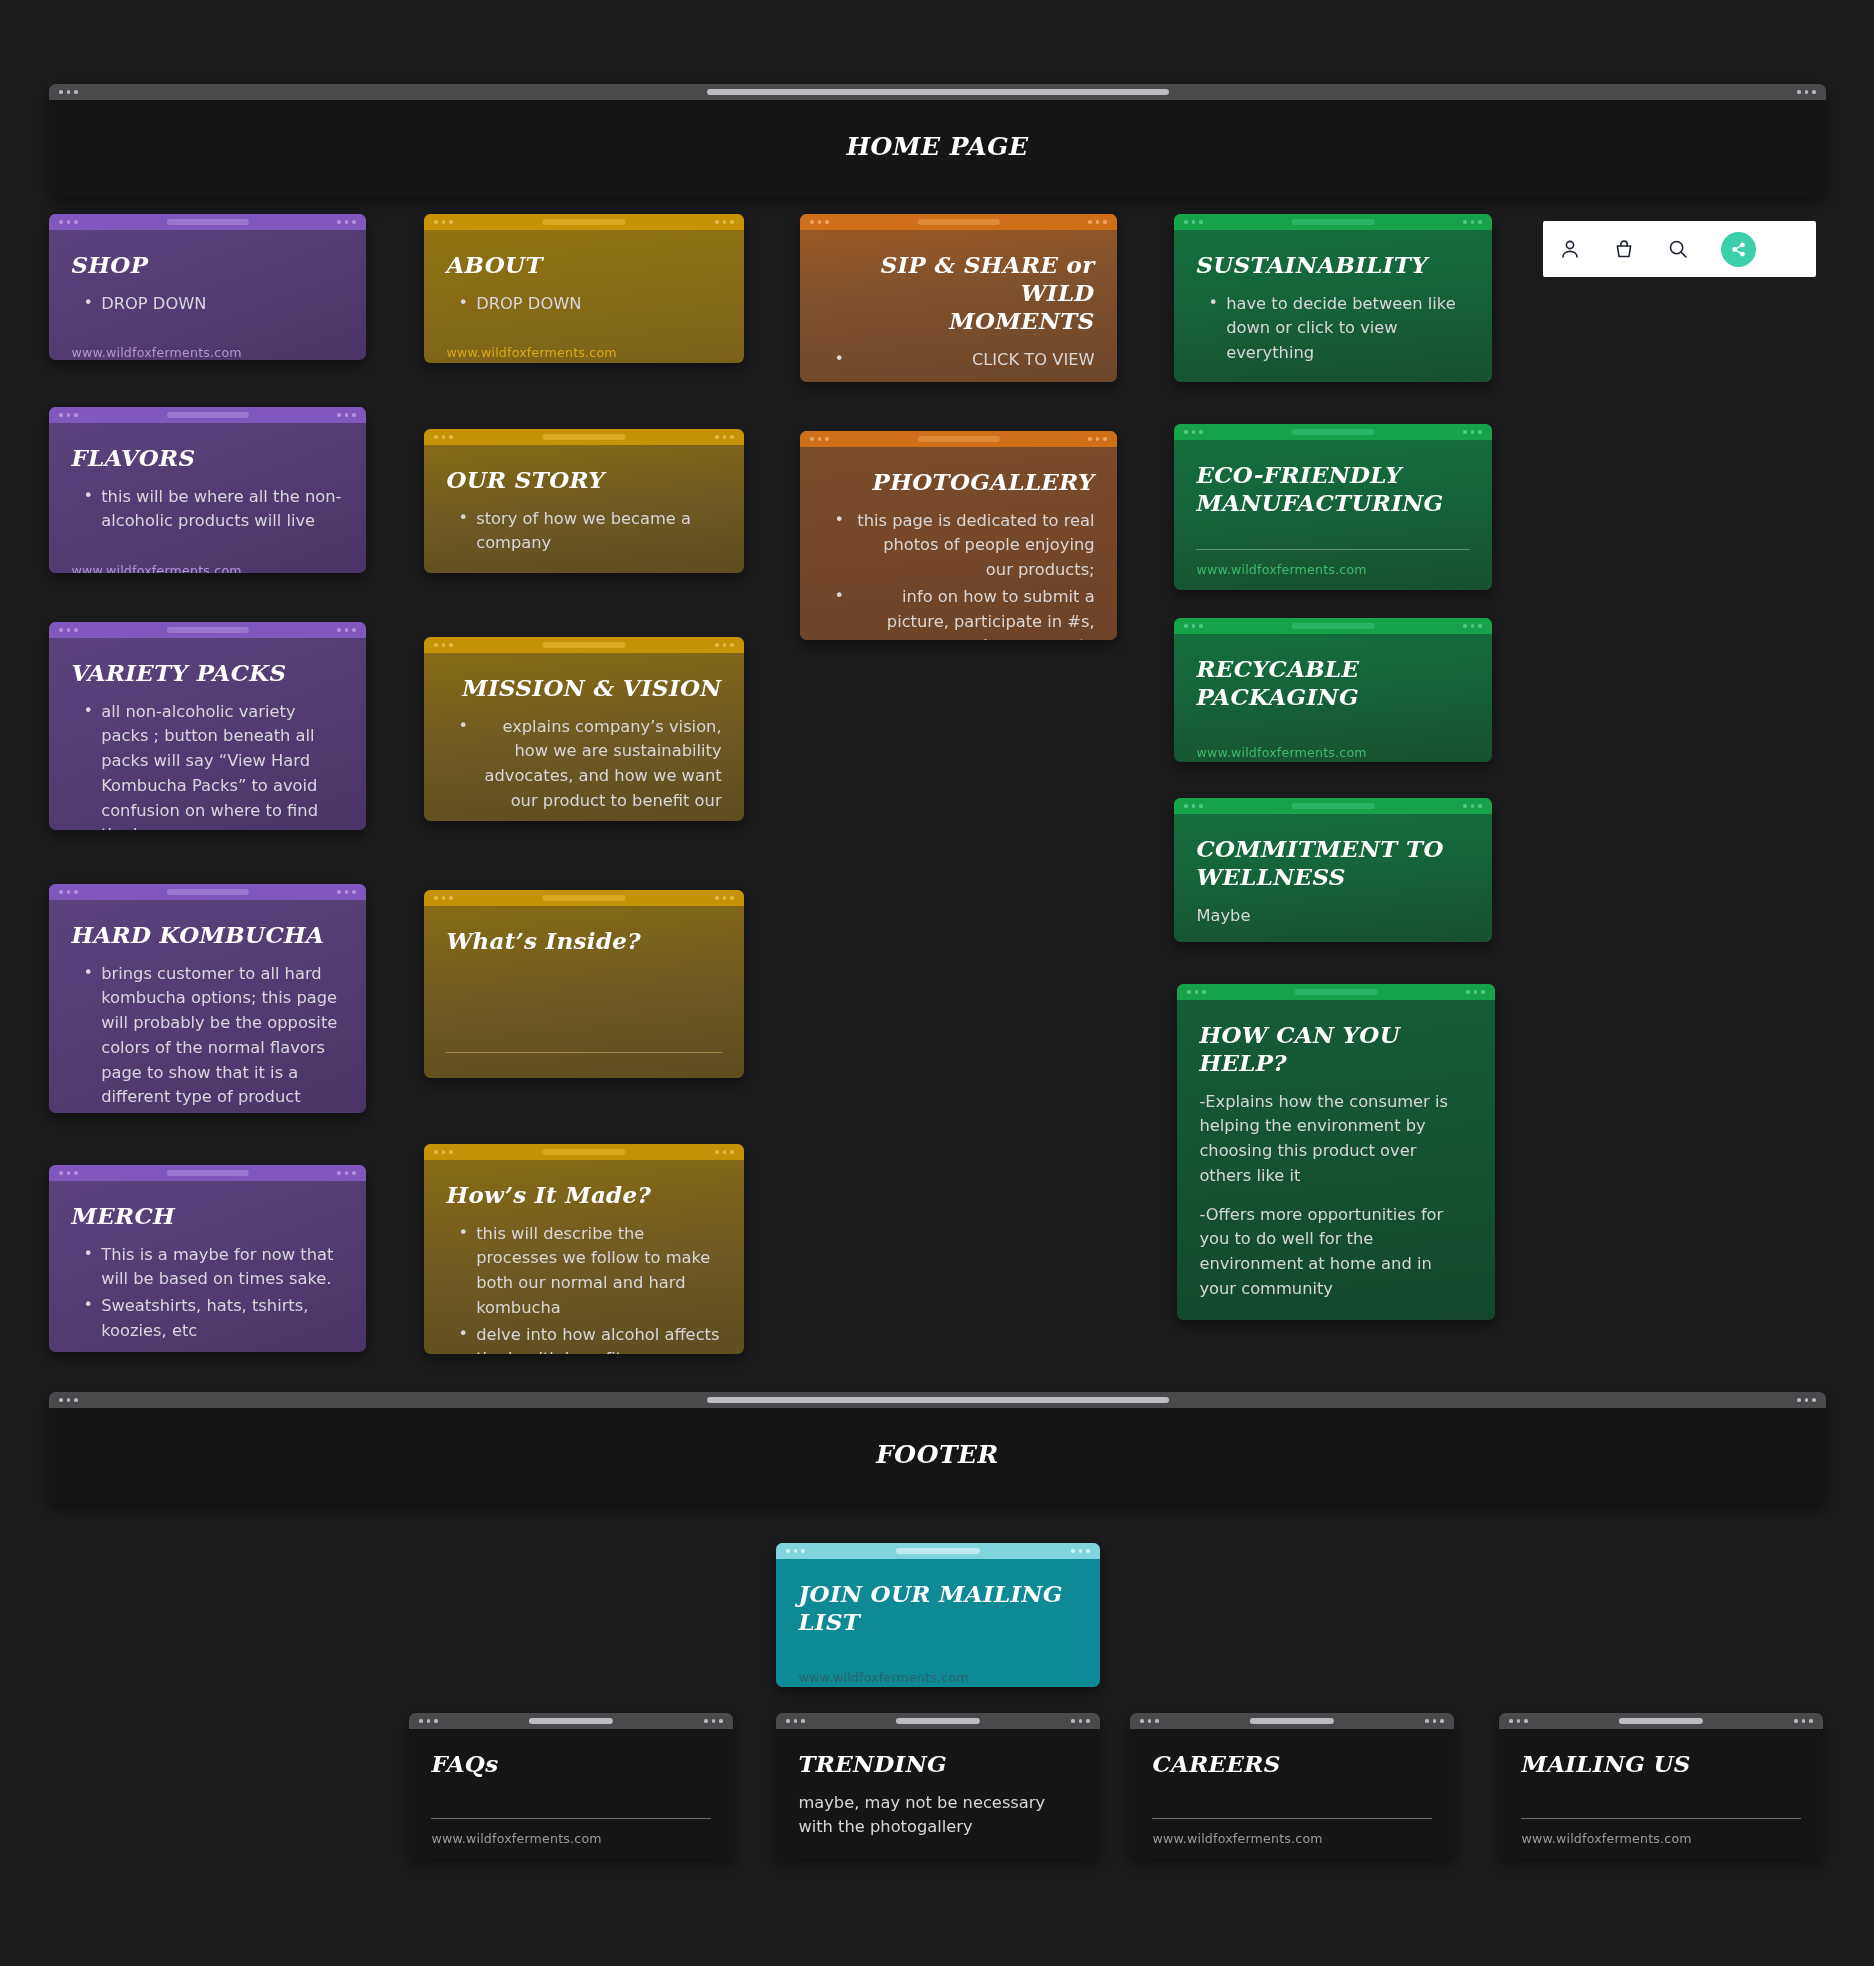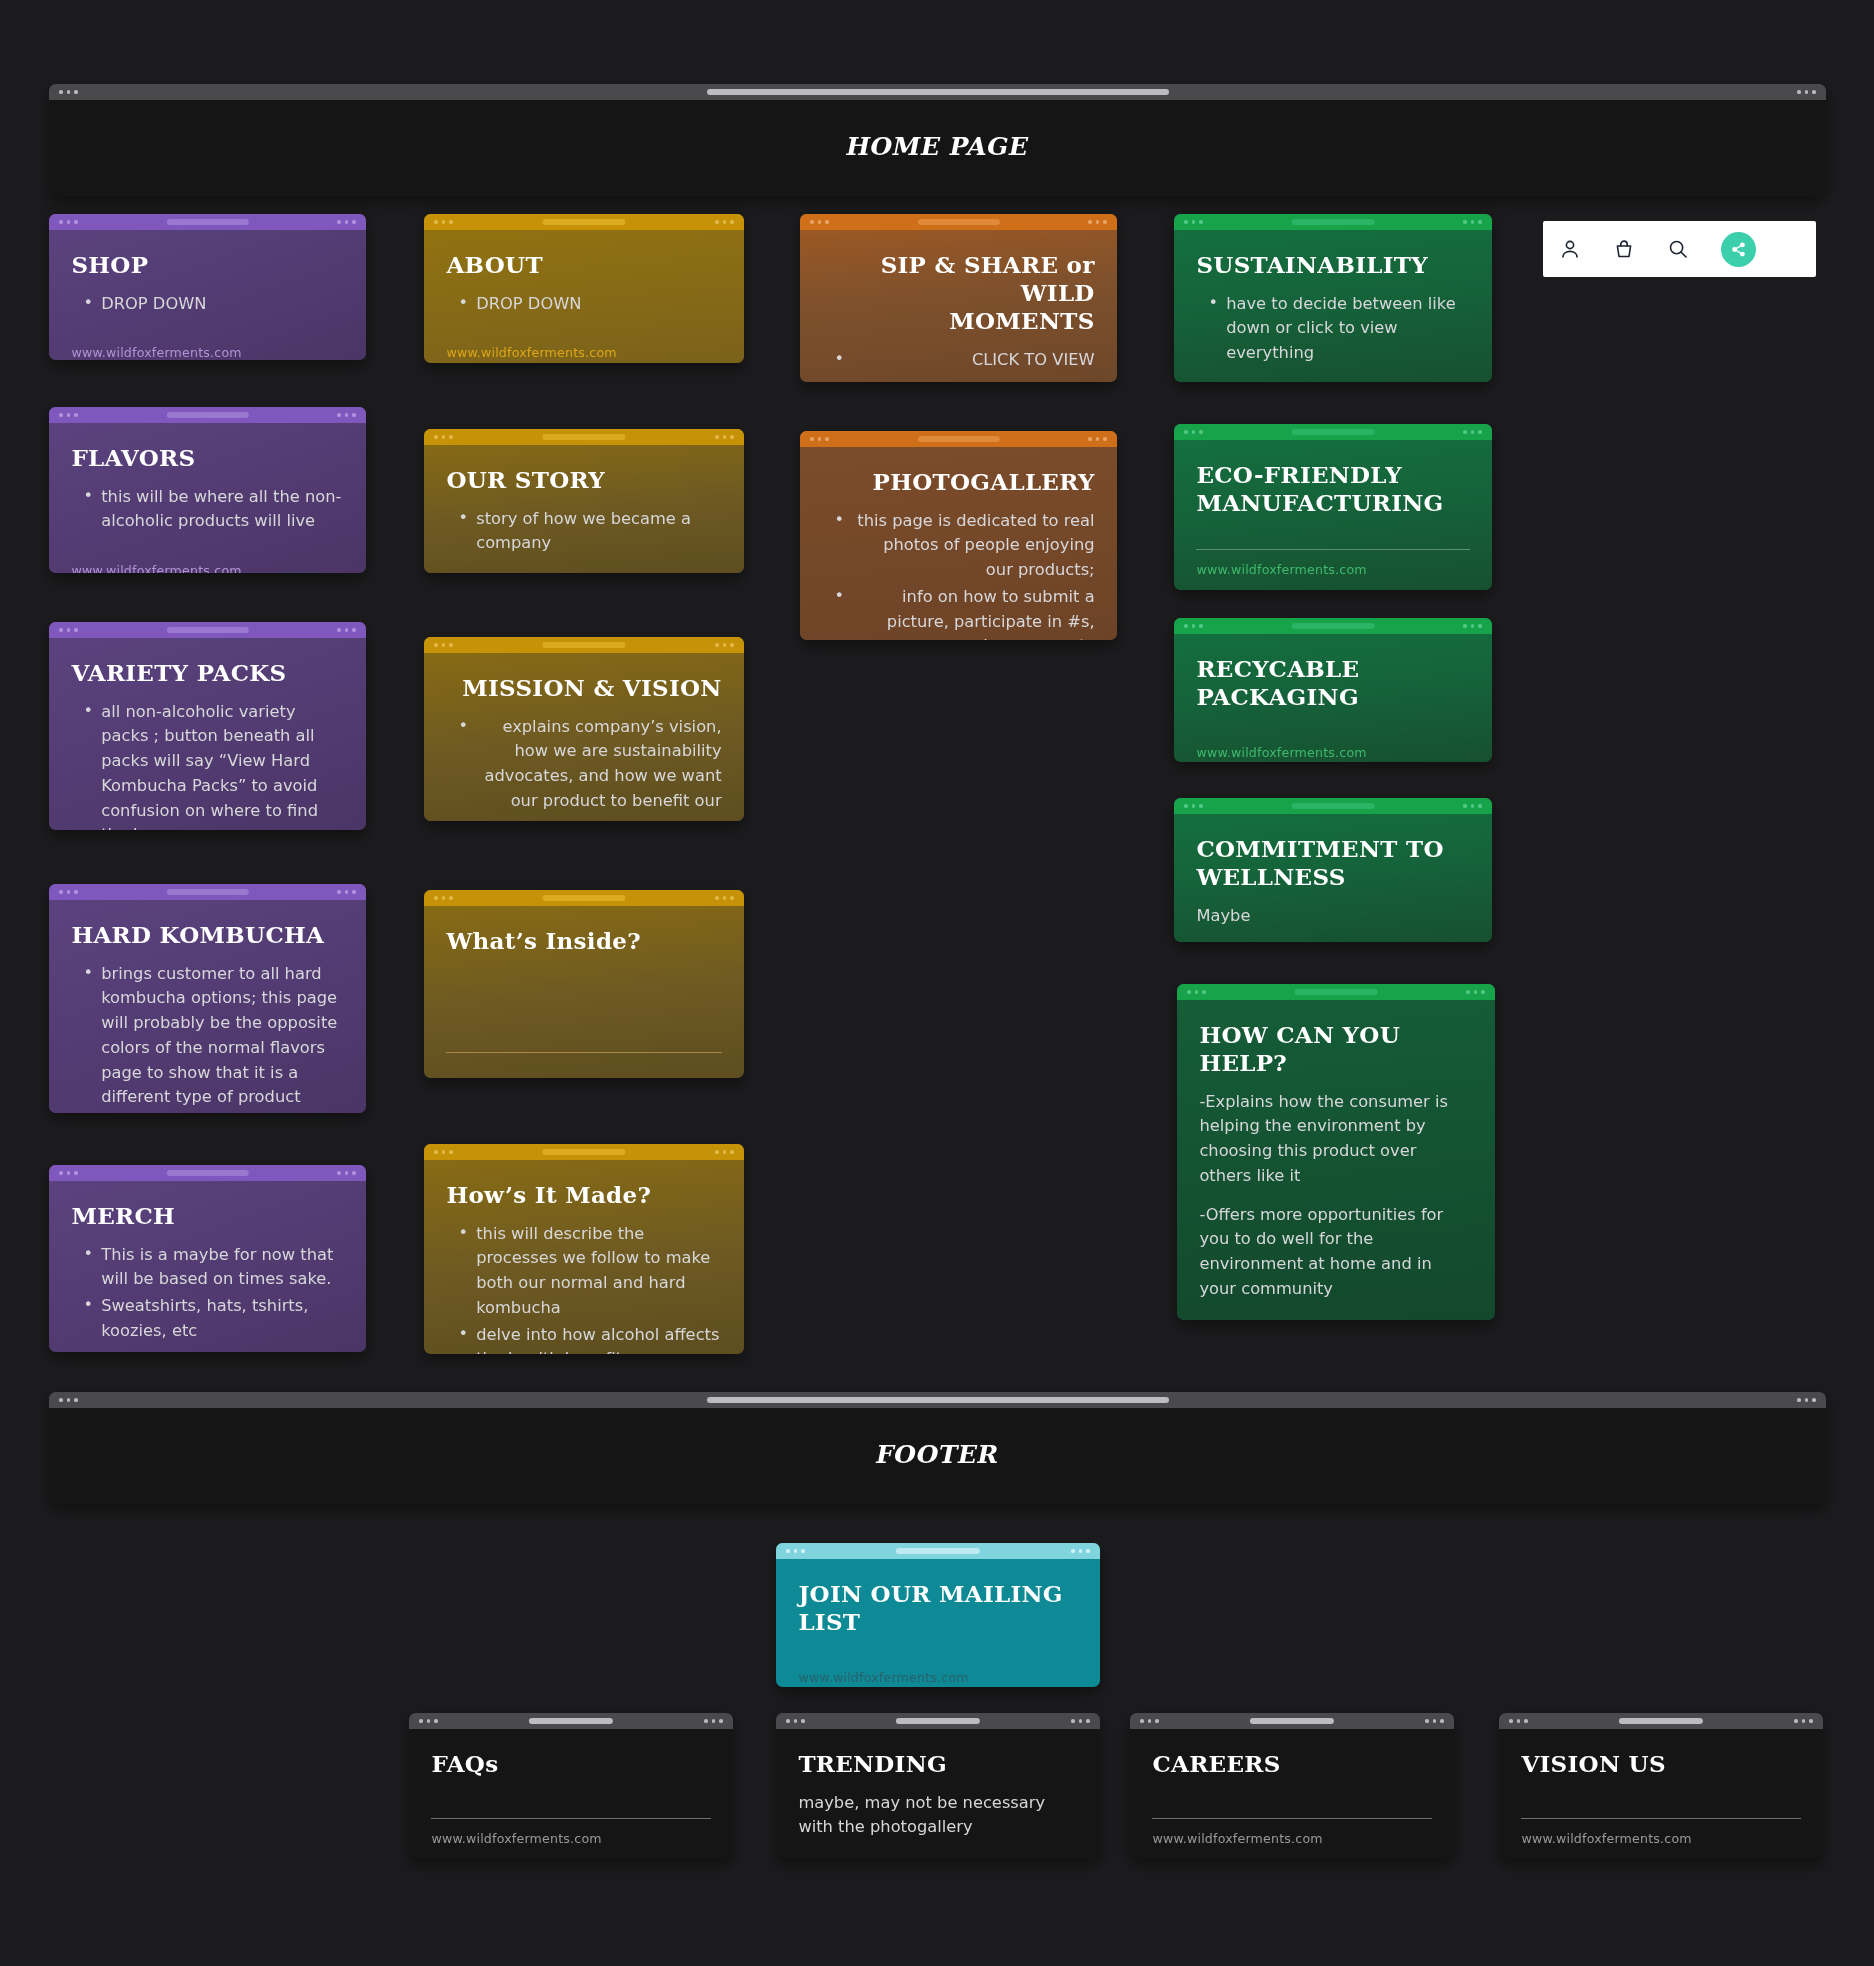--- a/index.html
+++ b/index.html
@@ -15,21 +15,21 @@
   .bar{height:16px;width:100%;position:relative;display:flex;align-items:center;}
   .bar .dots{position:absolute;display:flex;gap:3.7px;}
   .bar .dots.l{left:10.3px;}
   .bar .dots.r{right:10.3px;}
   .bar .dots i{width:3.7px;height:3.7px;border-radius:50%;display:block;}
   .bar .pill{position:absolute;left:50%;transform:translateX(-50%);
              height:6.5px;width:26%;border-radius:3.7px;}
   .body{padding:20.5px 22.4px 13px 22.4px;display:flex;flex-direction:column;height:calc(100% - 16px);}
   .title{
     font-family:"DejaVu Serif","Liberation Serif",serif;
-    font-weight:700;color:#ffffff;
+    font-style:italic;font-weight:700;color:#ffffff;
     font-size:23px;letter-spacing:0.3px;line-height:1.22;
     margin-bottom:13px;white-space:pre-line;
   }
   ul.pts{list-style:none;margin:0 0 5.6px 9.3px;}
   ul.pts li{position:relative;padding-left:20.5px;margin-bottom:1.9px;
             font-size:16.3px;line-height:1.52;color:#d7d7da;}
   ul.pts li::before{content:"•";position:absolute;left:2.8px;top:-0.9px;font-size:16px;}
   .paras p{font-size:16.3px;line-height:1.52;color:#d7d7da;margin-bottom:14px;}
   .spacer{flex:1 1 auto;min-height:9.3px;}
   .rule{height:0.9px;width:100%;margin-bottom:12px;}
@@ -703,19 +703,19 @@
         <i></i>
       </span>
     <span class="pill"></span>
     <span class="dots r">
         <i></i>
         <i></i>
         <i></i>
       </span>
   </div>
   <div class="body">
-    <div class="title">VISION US</div>
+    <div class="title">MAILING US</div>
     <div class="spacer"></div>
     <div class="rule"></div>
     <div class="url">www.wildfoxferments.com</div>
   </div>
 </div>
 
 
 </body></html>

